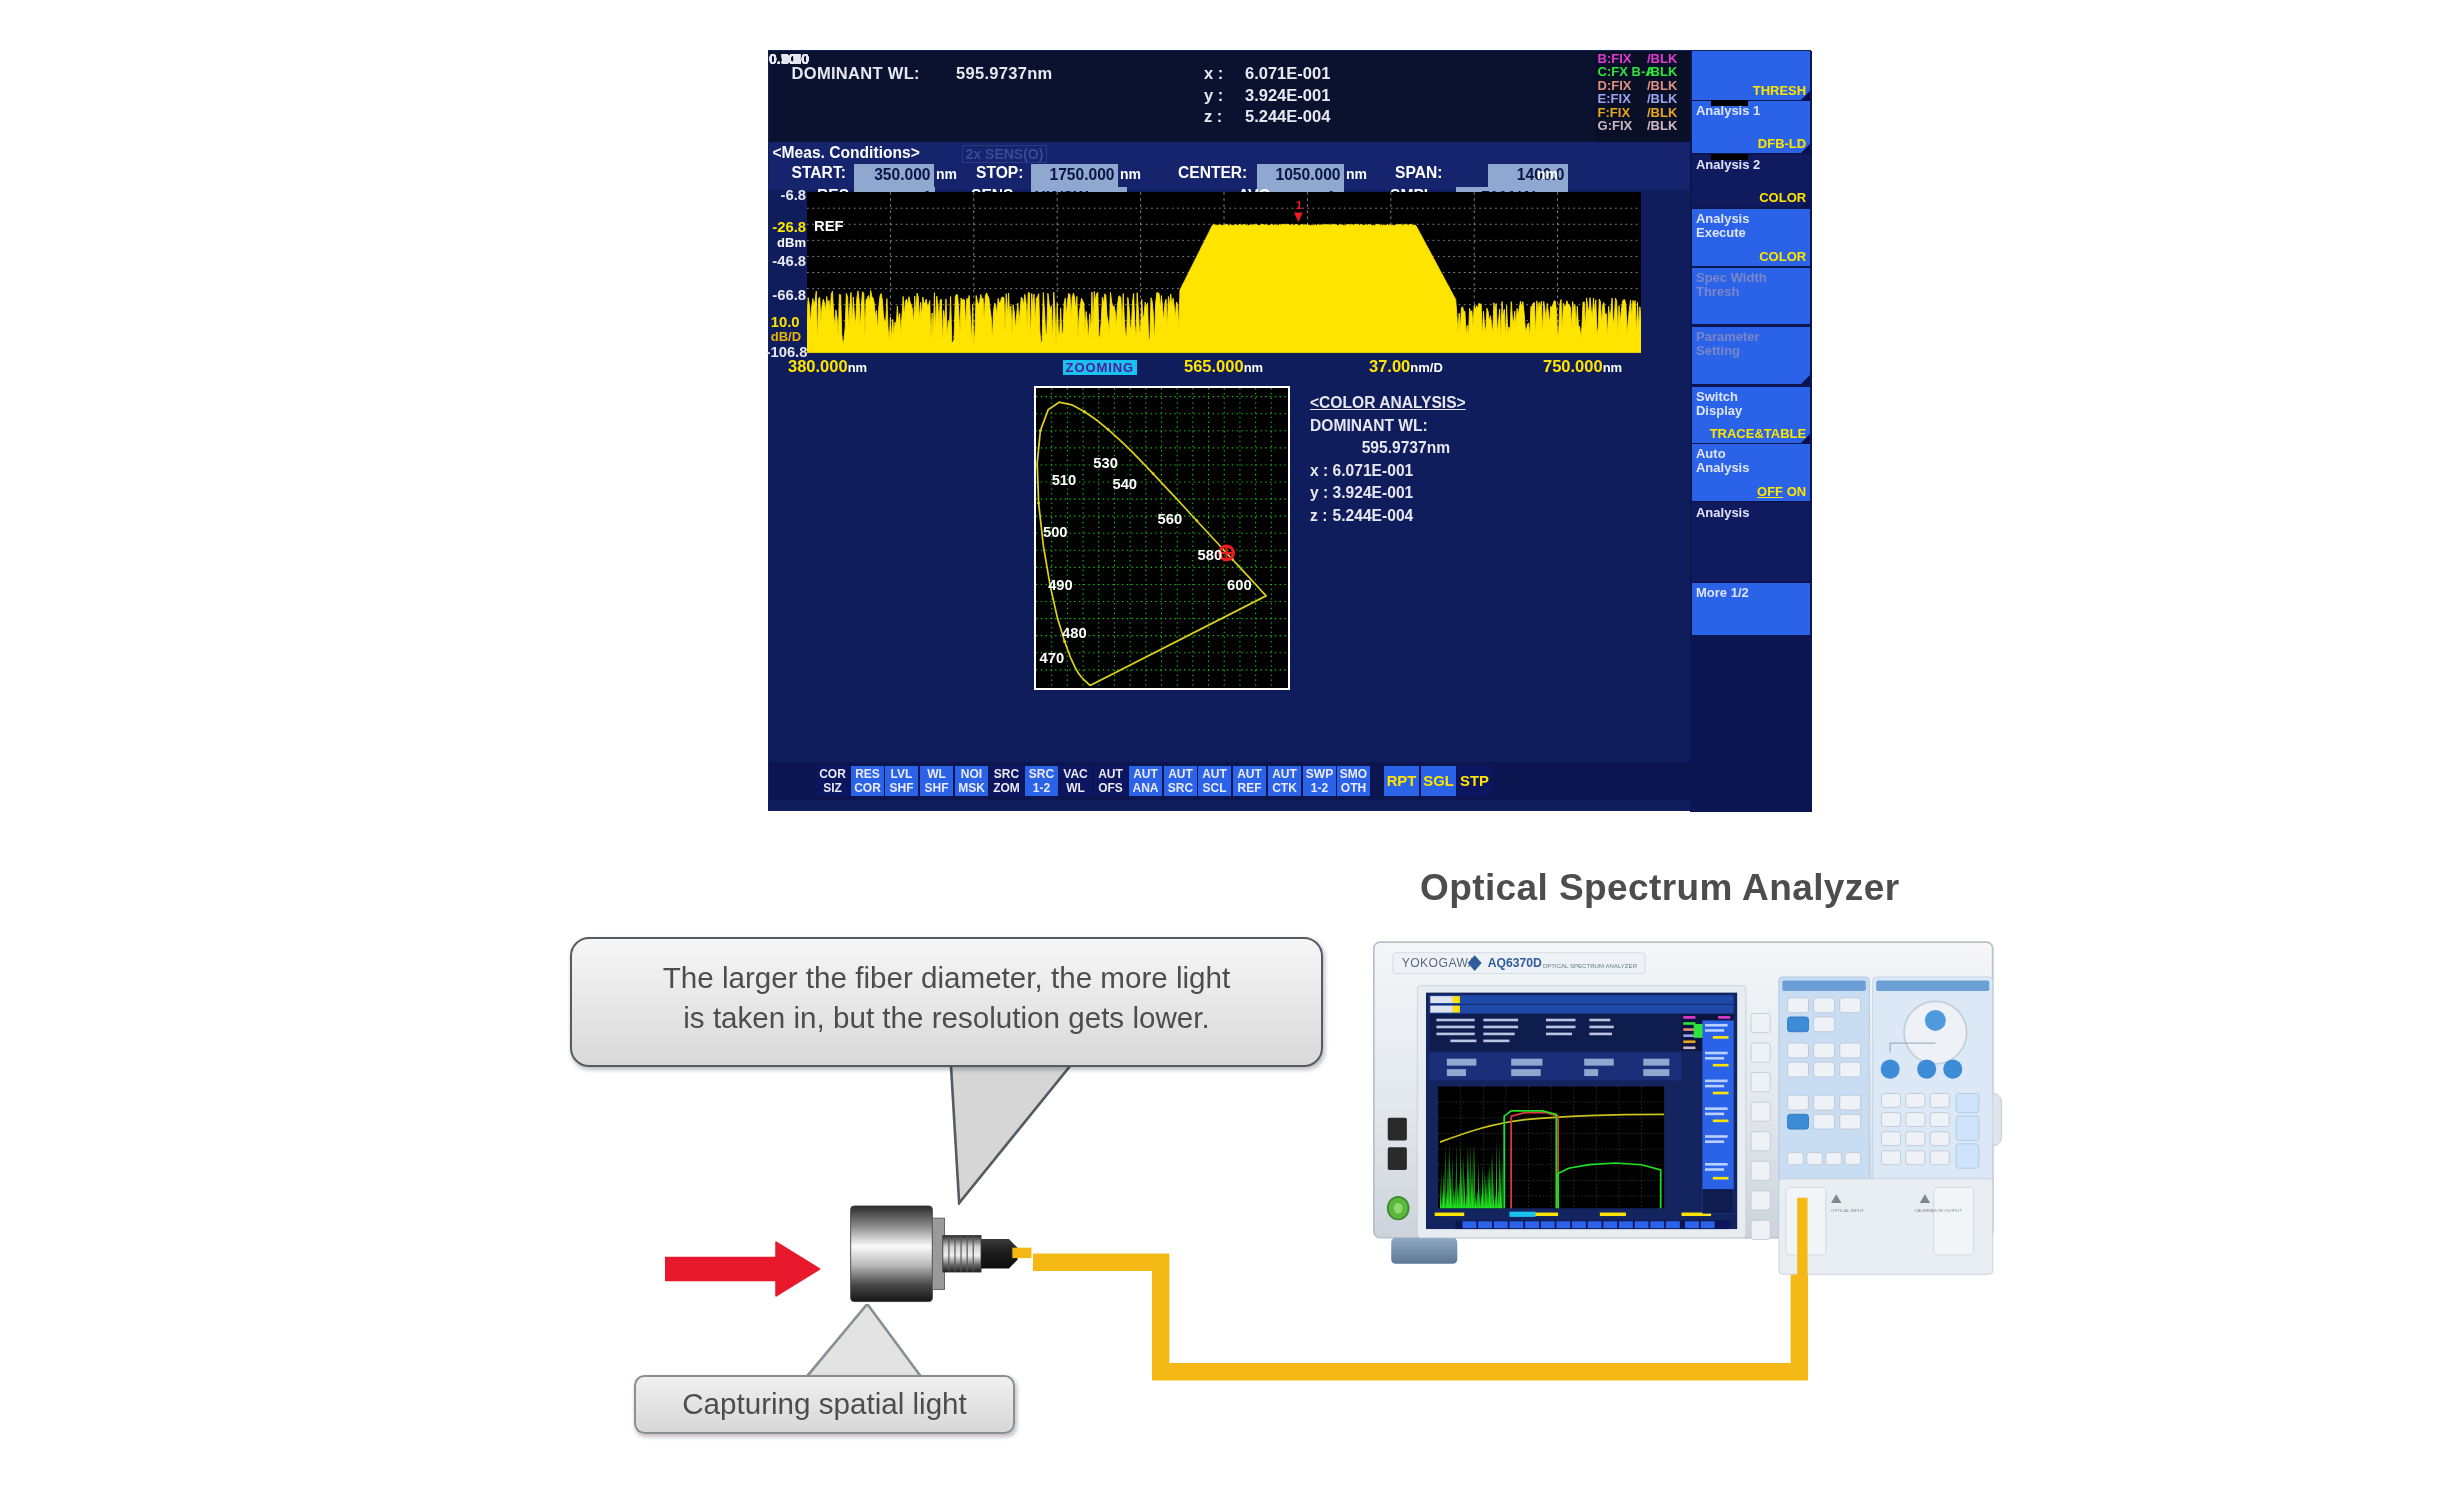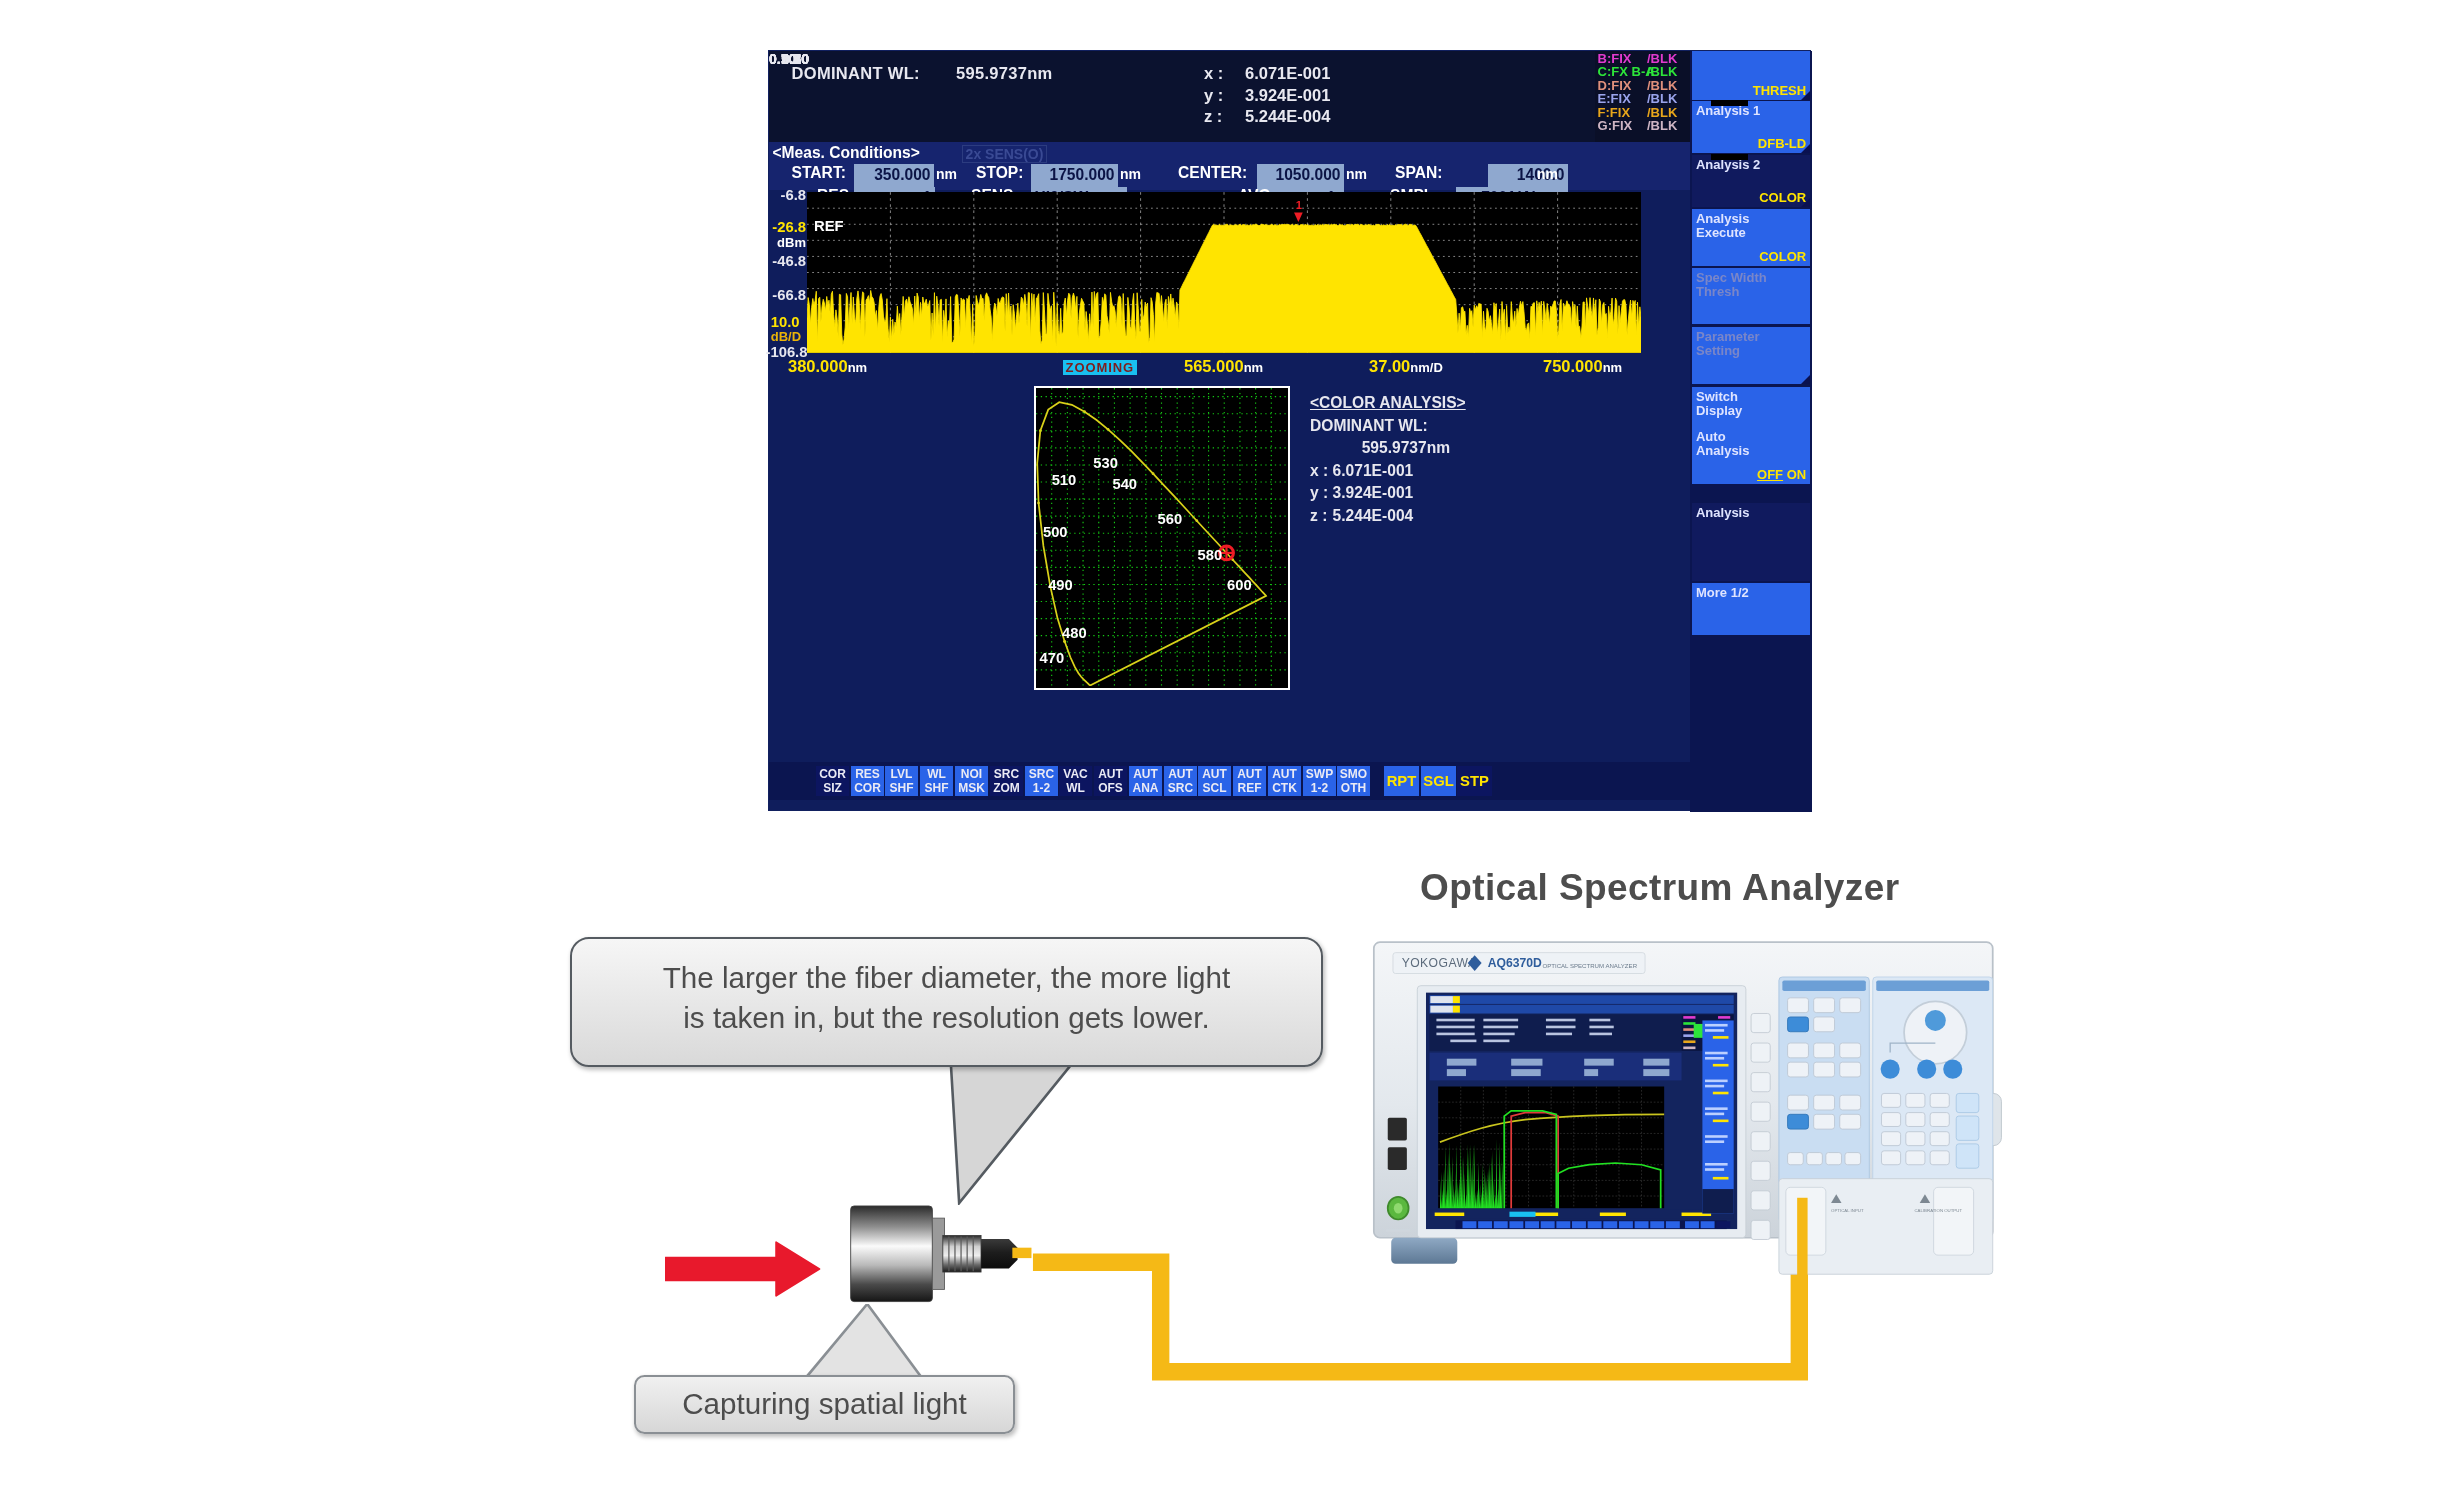--- a/index.html
+++ b/index.html
@@ -43,21 +43,21 @@
   .ylab{position:absolute;color:#e7e7ef;font-size:14.8px;font-weight:bold;text-align:right;width:37px;}
   .ylab.yel{color:#ffe400;}
   #ydiv{position:absolute;color:#ffe400;font-size:14.8px;font-weight:bold;text-align:left;}
   #ydivu{position:absolute;color:#eab308;font-size:13px;font-weight:bold;}
   #dbm{position:absolute;color:#fff;font-size:13px;font-weight:bold;width:37px;text-align:right;}
   #refmark{position:absolute;color:#fff;font-size:14.8px;font-weight:bold;}
 
   .xaxis{position:absolute;top:306px;height:24px;width:921px;}
   .xlab{position:absolute;color:#ffe400;font-size:16.5px;font-weight:bold;white-space:nowrap;}
   .xunit{color:#fff;font-size:13px;}
-  #zooming{position:absolute;background:#19c0f0;color:#7f1d1d;font-size:13px;font-weight:bold;padding:0 2.6px;letter-spacing:0.9px;}
+  #zooming{position:absolute;background:#19c0f0;color:#4c1d95;font-size:13px;font-weight:bold;padding:0 2.6px;letter-spacing:0.9px;}
 
   
   #cie-box{position:absolute;left:265px;top:335px;width:256px;height:304px;background:#fff;border:2.6px solid #fff;box-sizing:border-box;}
   #cie-plot{position:absolute;left:0;top:0;width:100%;height:100%;background:#000;}
   .cie-y{position:absolute;color:#e7e7ef;font-size:14px;font-weight:bold;text-align:right;width:40px;}
   .cie-x{position:absolute;color:#e7e7ef;font-size:14px;font-weight:bold;}
 
   #colorinfo{position:absolute;left:541px;top:341px;color:#e7e7ef;font-size:15.6px;font-weight:bold;line-height:22.6px;}
   #colorinfo .ttl{text-decoration:underline;}
   .ci-k{display:inline-block;width:22.6px;}
@@ -375,21 +375,21 @@
         <div class="corner"></div>
       </div>
       <div class="sk on" style="top: 336px; height: 56px;">
         <div class="t">
           <div>Switch</div>
           <div>Display</div>
         </div>
         <div class="v">TRACE&amp;TABLE</div>
         <div class="corner"></div>
       </div>
-      <div class="sk on" style="top: 376px; height: 57px;">
+      <div class="sk on" style="top: 393px; height: 57px;">
         <div class="t">
           <div>Auto</div>
           <div>Analysis</div>
         </div>
         <div class="v2"><u>OFF</u> ON</div>
       </div>
       <div class="sk off" style="top: 452px; height: 78px;">
         <div class="t">
           <div>Analysis</div>
         </div>

